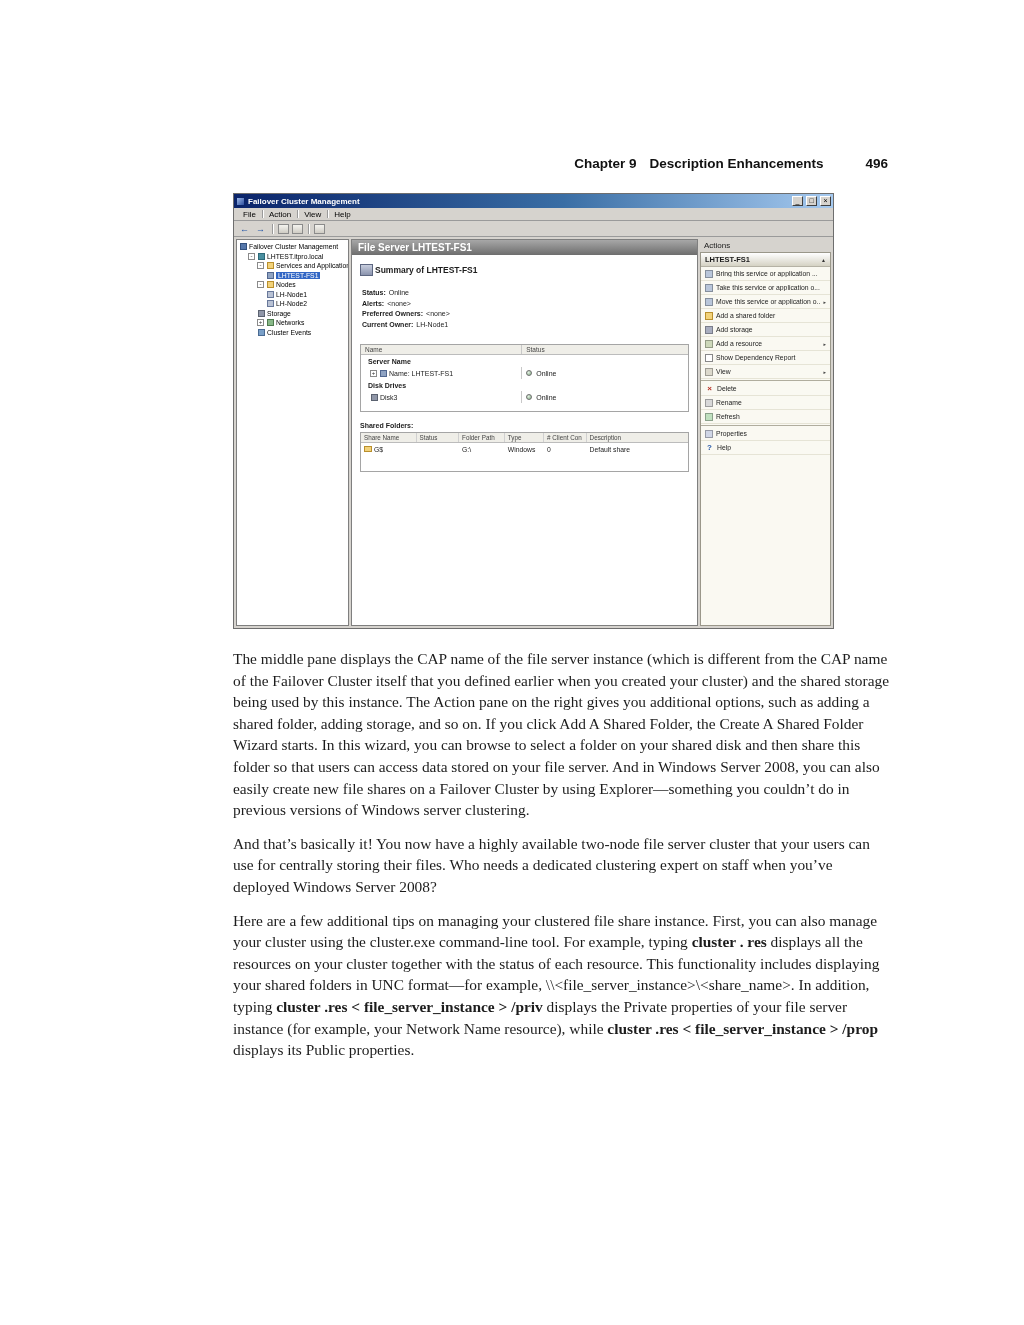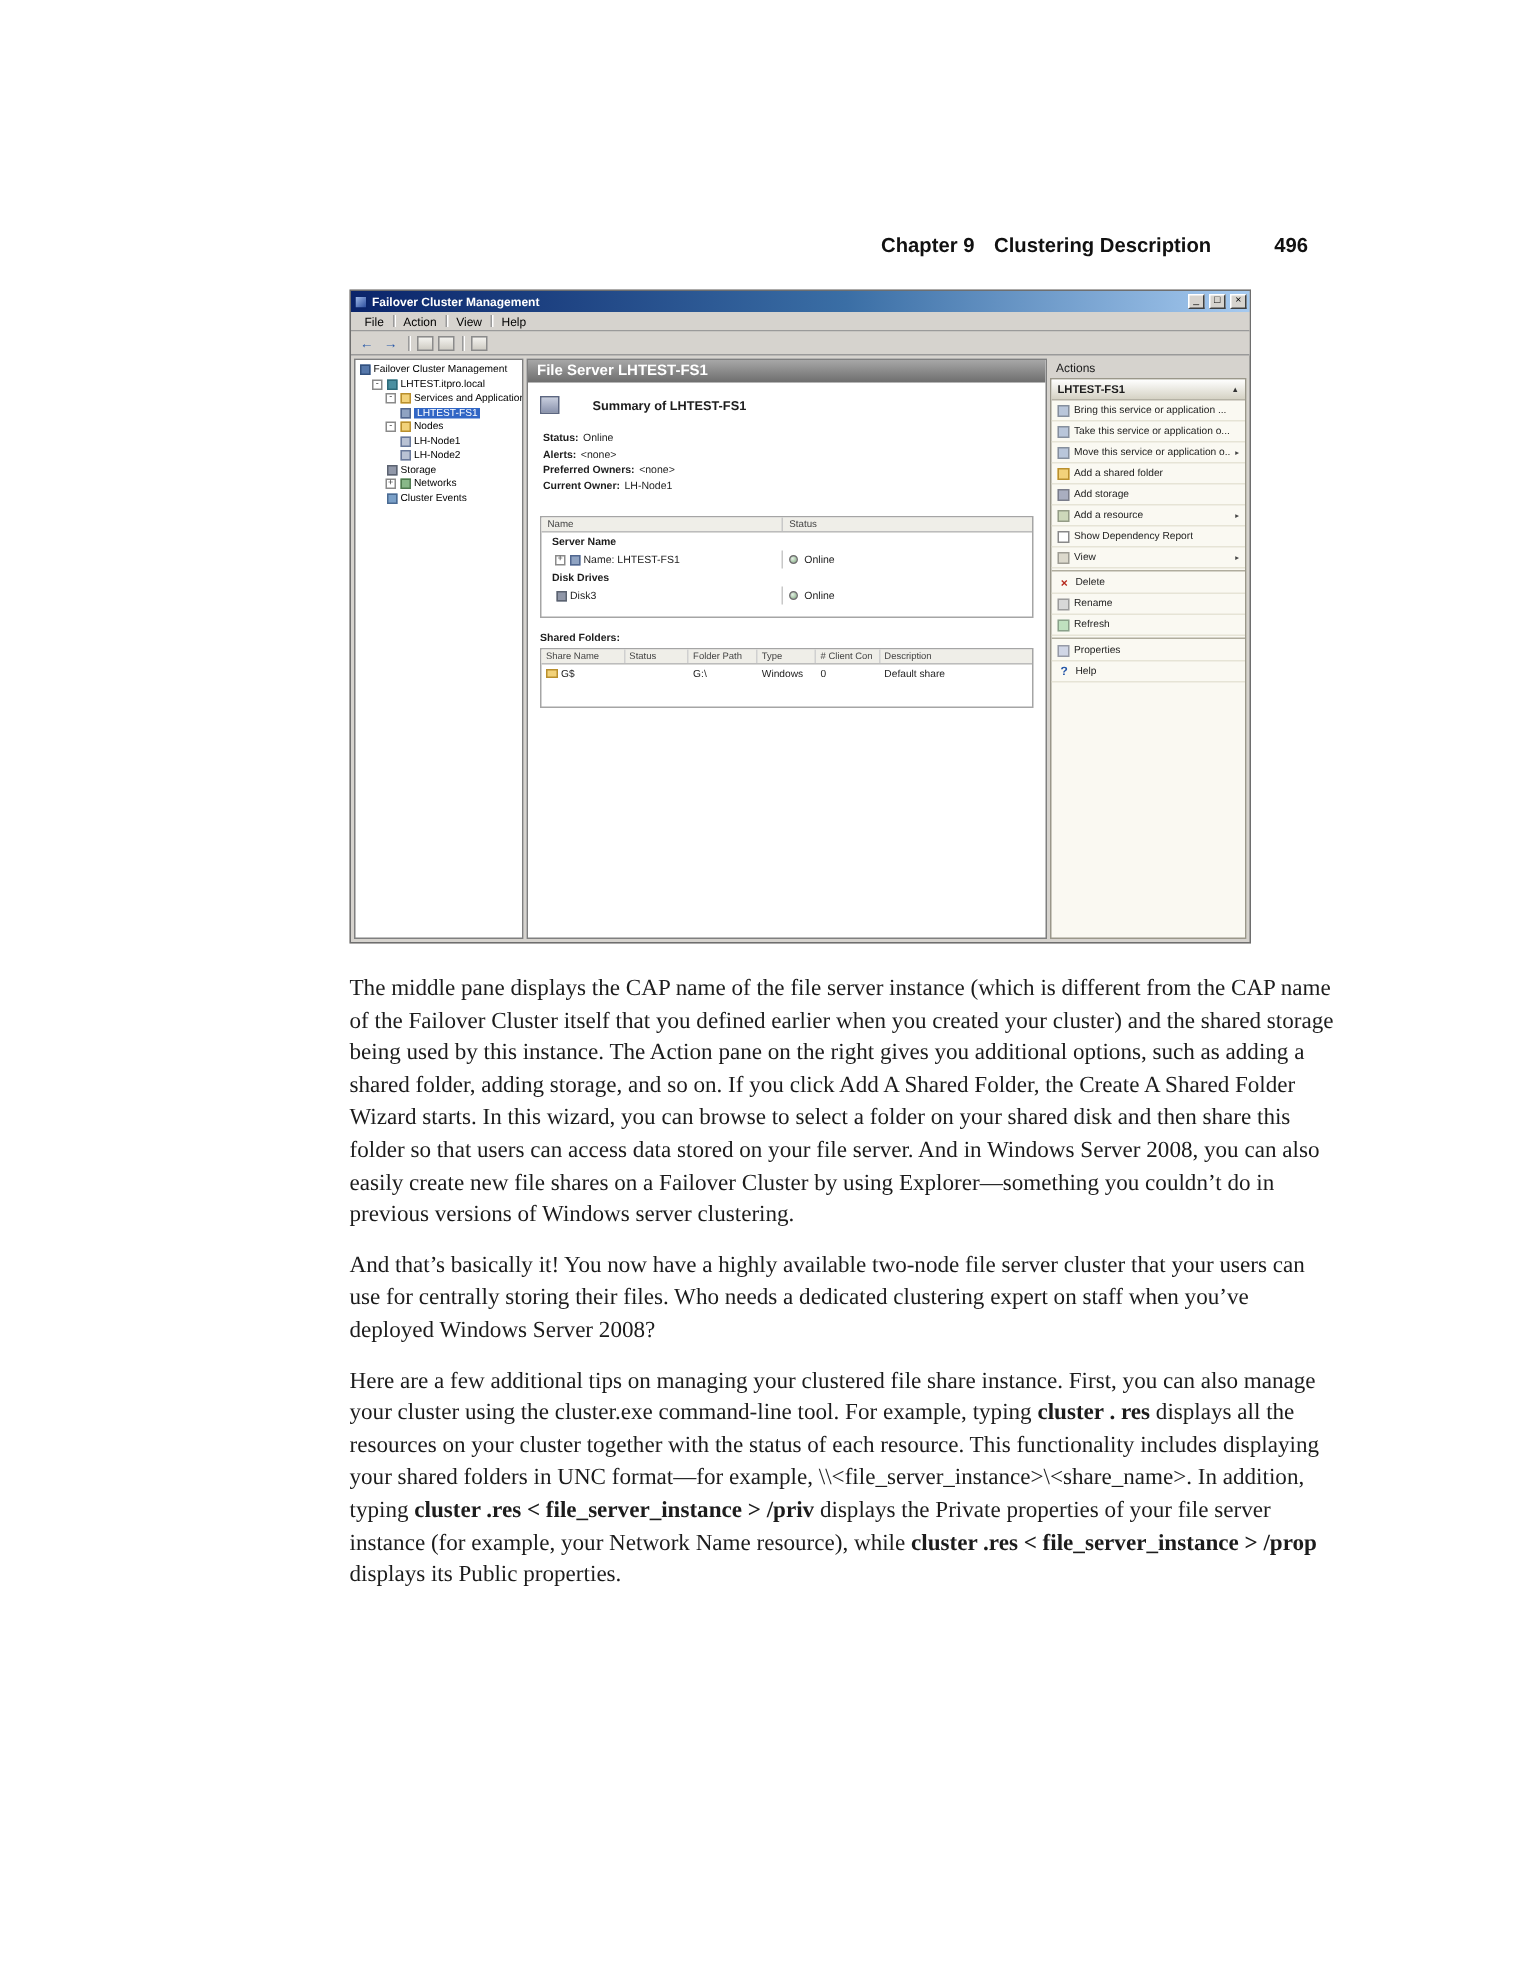--- a/index.html
+++ b/index.html
@@ -1,20 +1,20 @@
 <!DOCTYPE html>
 <html><head>
 <meta charset="utf-8">
 <style>
   * { margin:0; padding:0; box-sizing:border-box; }
   body { background:#ffffff; }
   .page { position:relative; width:1024px; height:1325px; background:#ffffff; font-family:"Liberation Serif", serif; color:#1c1c1c; overflow:hidden; }
 
   
-  .running-head { position:absolute; top:156px; right:152px; display:flex; align-items:baseline;
+  .running-head { position:absolute; top:156px; right:136px; display:flex; align-items:baseline;
     font-family:"Liberation Sans", sans-serif; font-weight:bold; font-size:13.5px; color:#111; }
   .running-head .chap { margin-right:13px; }
   .running-head .title { margin-right:42px; }
 
   
   .shot { position:absolute; left:233px; top:193px; width:601px; height:436px;
     background:#d6d3ce; border:1px solid #6e6e6e; font-family:"Liberation Sans", sans-serif;
     display:flex; flex-direction:column; }
   .titlebar { height:14px; background:linear-gradient(90deg,#0a246a,#3a6ea5 55%,#a6caf0); color:#fff;
     display:flex; align-items:center; padding:0 2px; gap:3px; flex:none; }
@@ -49,21 +49,21 @@
   .i-storage{background:#9097a8;border:1px solid #5b6270;}
   .i-network{background:#88b888;border:1px solid #4e7a4e;}
   .i-events{background:#7aa0c8;border:1px solid #4a6a92;}
   .tsel { background:#3166c5; color:#fff; padding:0 2px; }
 
   
   .content-pane { flex:1; background:#fff; border:1px solid #7f7f7f; margin:0 2px; display:flex; flex-direction:column; min-width:0; overflow:hidden; }
   .mp-header { height:15px; background:linear-gradient(180deg,#a7a7a7,#6d6d6d); color:#fff; font-weight:bold;
     font-size:10px; display:flex; align-items:center; padding-left:6px; flex:none; }
   .mp-body { flex:1; padding:0 6px; overflow:hidden; }
-  .summary { display:flex; align-items:center; gap:22px; margin:9px 2px 0; }
+  .summary { display:flex; align-items:center; gap:2px; margin:9px 2px 0; }
   .server-icon { width:13px; height:12px; background:linear-gradient(180deg,#c8cede,#8a93ad); border:1px solid #5c6680; flex:none; }
   .summary-title { font-size:8.5px; font-weight:bold; }
   .fields { margin:12px 0 0 4px; }
   .fld { font-size:7px; line-height:10.5px; }
   .fld b { margin-right:3px; }
   .rtable { margin:14px 2px 0; border:1px solid #a5a5a5; }
   .rt-head { display:flex; background:#efeee8; border-bottom:1px solid #bcbcbc; font-size:6.5px; color:#444; height:10px; align-items:center; }
   .rc1 { width:49%; padding-left:4px; }
   .rc2 { flex:1; border-left:1px solid #c8c8c8; padding-left:4px; height:100%; display:flex; align-items:center; gap:2px; }
   .rt-group { font-size:7px; font-weight:bold; padding:3px 0 2px 7px; }
@@ -105,21 +105,21 @@
   .body-text p { margin-bottom:12px;font-family:Liberation Serif, serif; }
   .b { font-weight:bold; }
 </style>
 </head>
 <body>
 
 <div class="page">
 
   <div class="running-head">
     <span class="chap">Chapter 9</span>
-    <span class="title">Clustering Description</span>
+    <span class="title">Description Enhancements</span>
     <span class="num">496</span>
   </div>
 
   <div class="shot">
 
     <div class="titlebar">
       <span class="app-icon"></span>
       <span class="wtitle">Failover Cluster Management</span>
       <span class="winbtn">_</span>
       <span class="winbtn">□</span>

